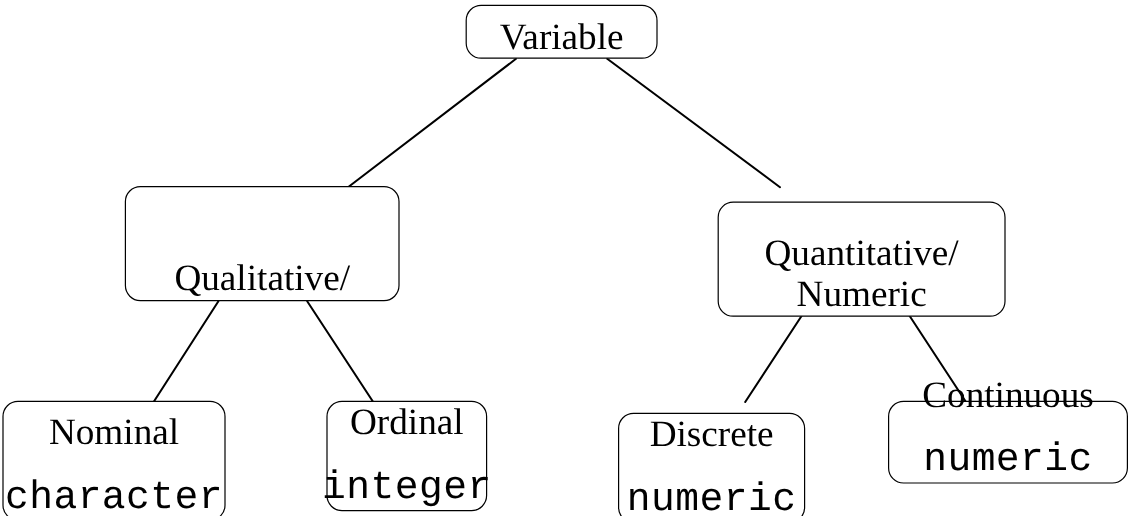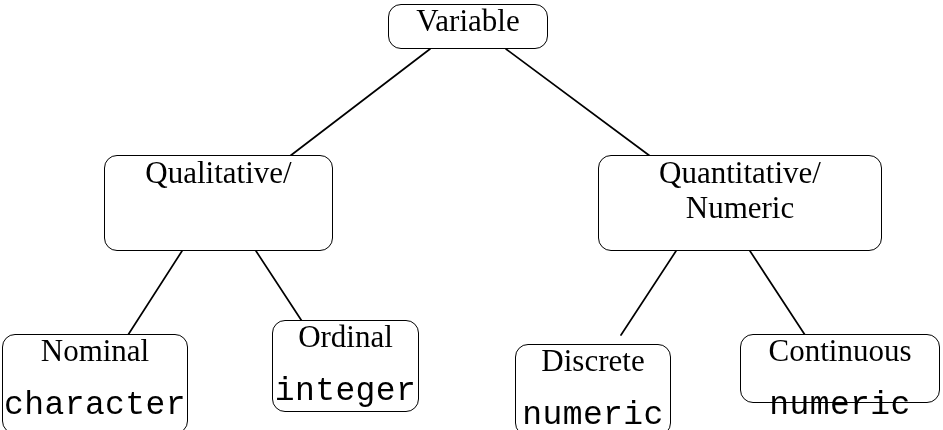--- a/index.html
+++ b/index.html
@@ -24,21 +24,21 @@
   }
   .node {
     position: absolute;
     box-sizing: border-box;
     border: 1.6px solid #000000;
     border-radius: 13px;
     background: #ffffff;
     display: flex;
     flex-direction: column;
     align-items: center;
-    justify-content: flex-start;
+    justify-content: flex-end;
     line-height: 1.06;
     color: #000000;
     z-index: 2;
   }
   .node .serif-line {
     font-family: "Liberation Serif", "DejaVu Serif", serif;
     font-size: 31px;
     white-space: nowrap;
   }
   .node .mono-line {
@@ -46,23 +46,23 @@
     font-size: 33px;
     letter-spacing: 0.4px;
     white-space: nowrap;
     margin-top: 21px;
   }
   .node.two-line .serif-line { line-height: 1.12; }
 
   
   #node-variable      { left: 388px; top: 4px;   width: 160px; height: 45px;  }
   #node-qualitative   { left: 104px; top: 155px; width: 229px; height: 96px;  }
-  #node-quantitative  { left: 598px; top: 155px; width: 284px; height: 96px;  }
+  #node-quantitative  { left: 598px; top: 168px; width: 240px; height: 96px;  }
   #node-nominal       { left: 2px;   top: 334px; width: 186px; height: 100px;  }
-  #node-ordinal       { left: 272px; top: 320px; width: 147px; height: 92px;  }
+  #node-ordinal       { left: 272px; top: 334px; width: 134px; height: 92px;  }
   #node-discrete      { left: 515px; top: 344px; width: 156px; height: 92px;  }
   #node-continuous    { left: 740px; top: 334px; width: 200px; height: 69px;  }
 </style>
 </head>
 <body>
 
 <div id="diagram-root">
 
   <svg id="edge-layer" viewBox="0 0 943 430" xmlns="http://www.w3.org/2000/svg">
     <g stroke="#000000" stroke-width="1.7" fill="none" stroke-linecap="round">

